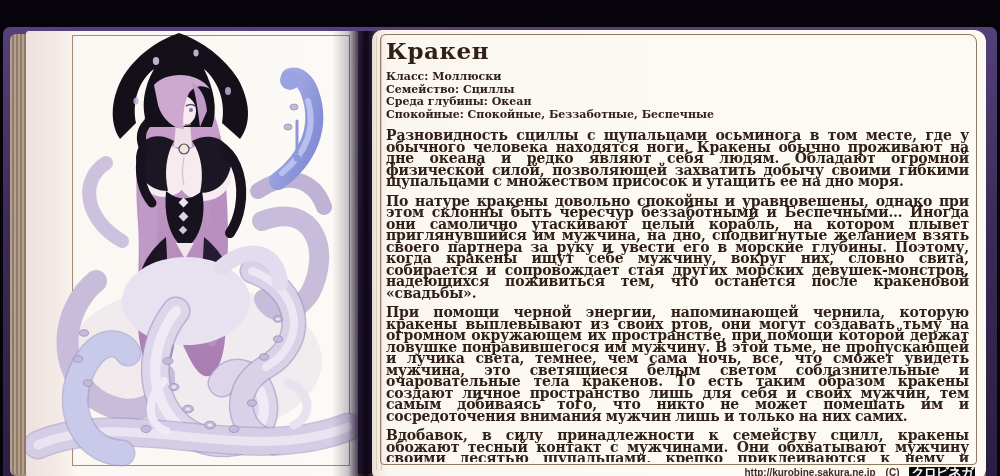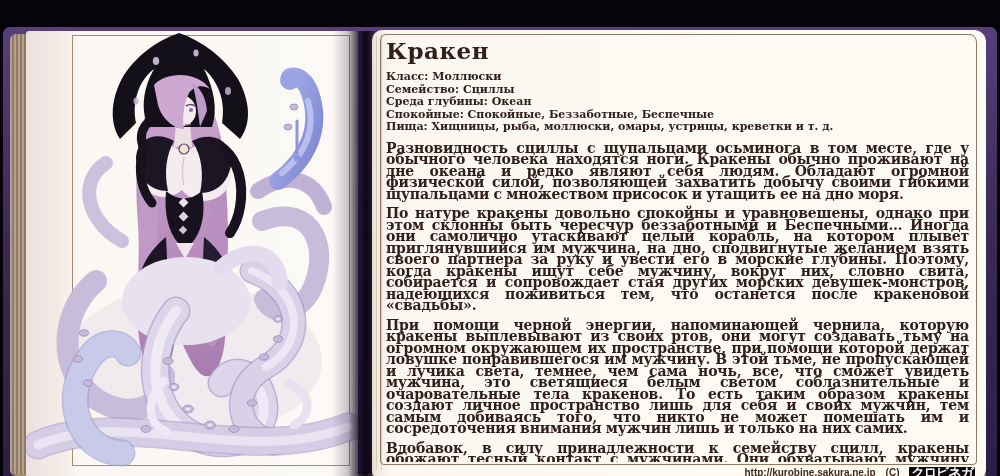--- a/index.html
+++ b/index.html
@@ -194,21 +194,20 @@
     <div class="frame-right"></div>
 
     <div class="content">
       <h1 class="title">Кракен</h1>
 
       <div>
         <div class="stat"><span>Класс:</span> <span>Моллюски</span></div>
         <div class="stat"><span>Семейство:</span> <span>Сциллы</span></div>
         <div class="stat"><span>Среда глубины:</span> <span>Океан</span></div>
         <div class="stat"><span>Спокойные:</span> <span>Спокойные, Беззаботные, Беспечные</span></div>
-        <div class="stat"><span>Пища:</span> <span>Хищницы, рыба, моллюски, омары, устрицы, креветки и т. д.</span></div>
       </div>
 
       <p class="para">Разновидность сциллы с щупальцами осьминога в том месте, где у обычного человека находятся ноги. Кракены обычно проживают на дне океана и редко являют себя людям. Обладают огромной физической силой, позволяющей захватить добычу своими гибкими щупальцами с множеством присосок и утащить ее на дно моря.</p>
       <p class="para">По натуре кракены довольно спокойны и уравновешены, однако при этом склонны быть чересчур беззаботными и Беспечными… Иногда они самолично утаскивают целый корабль, на котором плывет приглянувшийся им мужчина, на дно, сподвигнутые желанием взять своего партнера за руку и увести его в морские глубины. Поэтому, когда кракены ищут себе мужчину, вокруг них, словно свита, собирается и сопровождает стая других морских девушек-монстров, надеющихся поживиться тем, что останется после кракеновой «свадьбы».</p>
       <p class="para">При помощи черной энергии, напоминающей чернила, которую кракены выплевывают из своих ртов, они могут создавать тьму на огромном окружающем их пространстве, при помощи которой держат ловушке понравившегося им мужчину. В этой тьме, не пропускающей и лучика света, темнее, чем сама ночь, все, что сможет увидеть мужчина, это светящиеся белым светом соблазнительные и очаровательные тела кракенов. То есть таким образом кракены создают личное пространство лишь для себя и своих мужчин, тем самым добиваясь того, что никто не может помешать им и сосредоточения внимания мужчин лишь и только на них самих.</p>
       <p class="para">Вдобавок, в силу принадлежности к семейству сцилл, кракены обожают тесный контакт с мужчинами. Они обхватывают мужчину своими десятью щупальцами, крепко приклеиваются к нему и начинают заниматься липким, скользким сексом. Из-за этого не только поле зрения мужчины, но его тело и душа окажутся наполнены телом кракена и наслаждением, даруемым им. По завершении любовных утех черная энергия рассеется и исчезнет, и мужчина будет свободен от тьмы, но не от любящих объятий щупалец кракенов. Вот так мужчина, ставший мужем кракена, будет проводить дни на морском дне в нежных объятьях ее рук и щупалец и наслаждаясь ее белым, мягким телом.</p>
 
     </div>
 
     <div class="footer">

